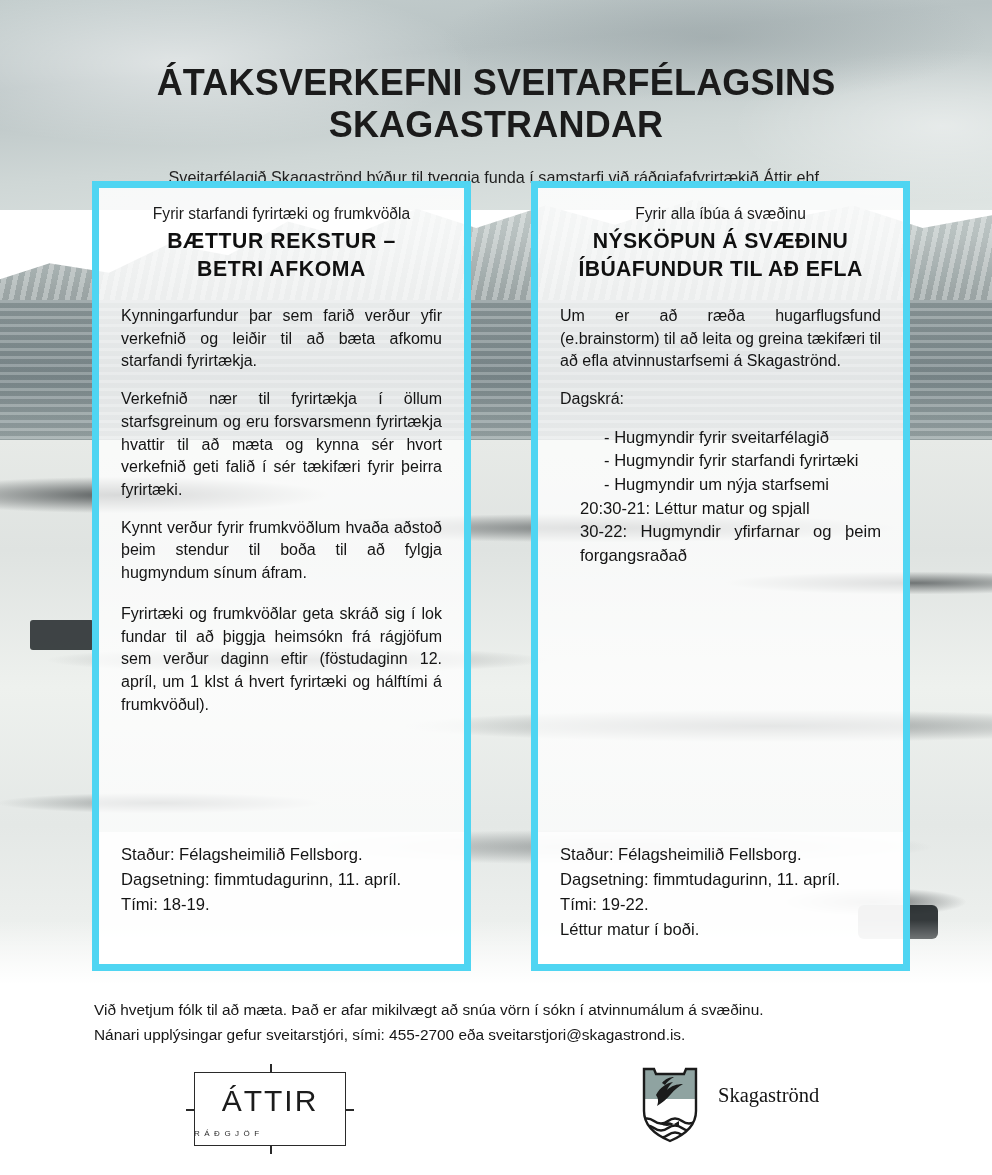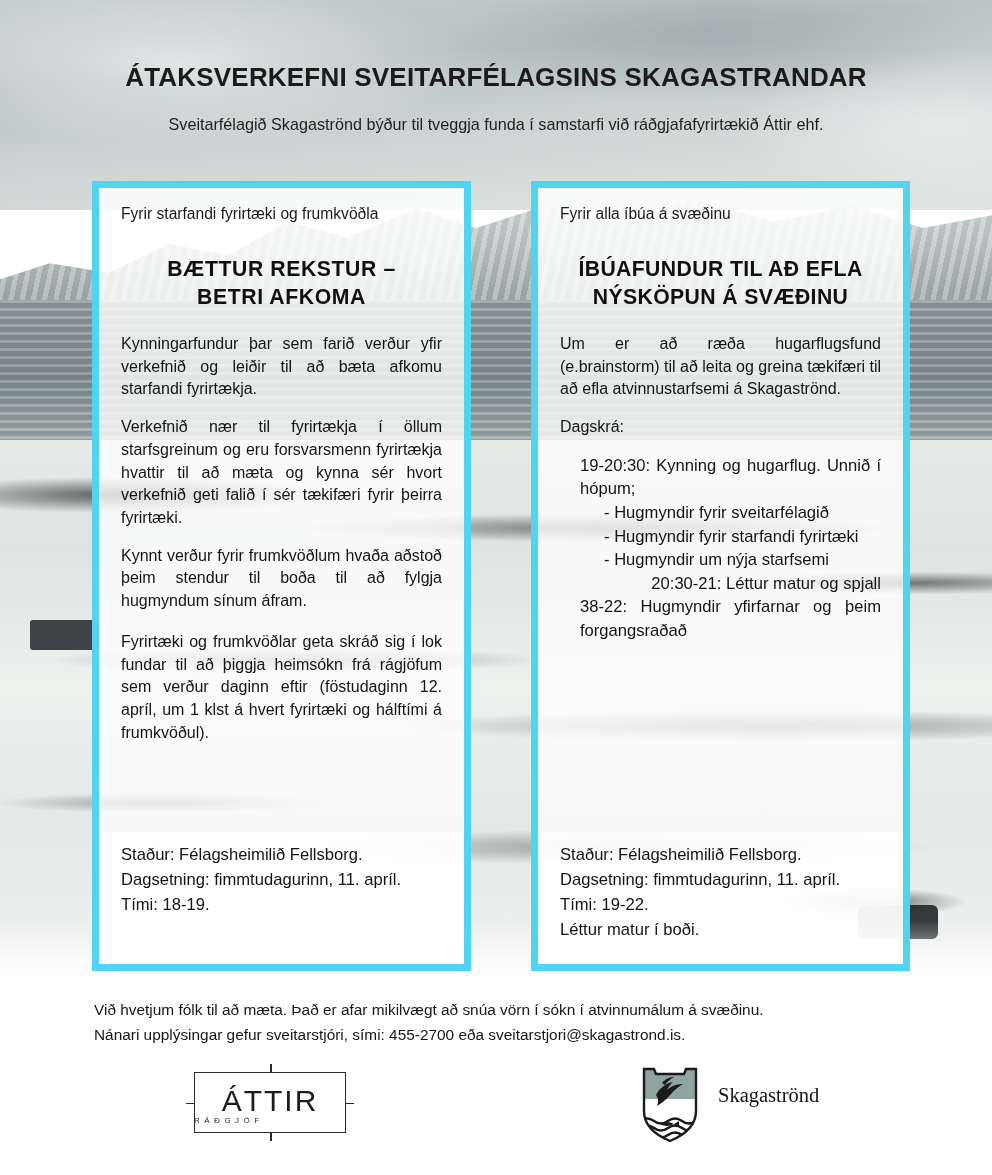--- a/index.html
+++ b/index.html
@@ -85,21 +85,21 @@
   }
   #bg-photo .fade-bottom{
     position:absolute; left:0; bottom:0; width:992px; height:70px;
     background:linear-gradient(180deg, rgba(255,255,255,0) 0%, #ffffff 92%);
   }
 
   
   #header { position: absolute; left: 0; top: 0; width: 992px; text-align: center; }
   #poster-title {
     margin-top: 62px;
-    font-size: 26px;
+    font-size: 36px;
     font-weight: 700;
     letter-spacing: .2px;
     color: #1b1b1b;
     font-family: "Liberation Sans", sans-serif;
   }
   #poster-subtitle {
     margin-top: 22px;
     font-size: 16.2px;
     font-weight: 400;
     color: #1f1f1f;
@@ -133,24 +133,24 @@
   #panel-right .panel-veil { height: 644px; }
   .panel-veil-bottom {
     position: absolute;
     left: 0; right: 0; top: 644px; bottom: 0;
     background: rgba(255,255,255,.90);
     pointer-events: none;
   }
   .panel-content { position: relative; z-index: 2; }
 
   .eyebrow {
-    text-align: left;
+    text-align: center;
     font-size: 15.6px;
     color: #1b1b1b;
-    margin-bottom: 32px;
+    margin-bottom: 4px;
   }
   .panel-heading {
     text-align: center;
     font-size: 21.2px;
     font-weight: 700;
     letter-spacing: .6px;
     line-height: 1.32;
     color: #101010;
     margin-bottom: 22px;
   }
@@ -162,21 +162,21 @@
     color: #141414;
     text-align: justify;
     margin-bottom: 15px;
   }
   .para.last { margin-bottom: 0; margin-top: 18px; }
 
   .plain { text-align: left; }
 
   .agenda { font-size: 16.6px; line-height: 1.42; color:#141414; margin-top: 3px; }
   .agenda .row { padding-left: 20px; text-align: justify; }
-  .agenda .row.nojust { padding-left: 20px; text-align: right; }
+  .agenda .row.nojust { padding-left: 20px; text-align: left; }
   .agenda .sub { padding-left: 44px; text-align: left; }
 
   .details {
     position: absolute;
     left: 22px;
     right: 22px;
     top: 655px;
     z-index: 3;
     font-size: 16.6px;
     line-height: 1.50;
@@ -193,21 +193,21 @@
     line-height: 1.62;
     color: #161616;
   }
 
   
   #logo-attir {
     position: absolute;
     left: 194px;
     top: 1072px;
     width: 152px;
-    height: 61px;
+    height: 74px;
     border-radius: 13px;
   }
   #logo-attir .frame {
     position: absolute; inset: 0;
     border: 1.6px solid #2a2a2a;
   }
   #logo-attir .tick { position: absolute; background: #2a2a2a; }
   #logo-attir .tick.left   { left: -8px;  top: 50%;  width: 9px; height: 1.6px; }
   #logo-attir .tick.right  { right: -8px; top: 50%;  width: 9px; height: 1.6px; }
   #logo-attir .tick.top    { top: -8px;   left: 50%; width: 1.6px; height: 9px; }
@@ -285,32 +285,31 @@
   </div>
 
   <div class="panel" id="panel-right">
     <div class="panel-body">
       <div class="panel-veil"></div>
       <div class="panel-veil-bottom"></div>
 
       <div class="panel-content">
         <div class="eyebrow">Fyrir alla íbúa á svæðinu</div>
         <div class="panel-heading">
+          <div>NÝSKÖPUN Á SVÆÐINU</div>
           <div>ÍBÚAFUNDUR TIL AÐ EFLA</div>
-          <div>NÝSKÖPUN Á SVÆÐINU</div>
         </div>
         <p class="para">Um er að ræða hugarflugsfund (e.brainstorm) til að leita og greina tækifæri til að efla atvinnustarfsemi á Skagaströnd.</p>
         <p class="para plain">Dagskrá:</p>
         <div class="agenda">
-          <div class="row">19-20:30: Kynning og hugarflug. Unnið í hópum;</div>
           <div class="sub">- Hugmyndir fyrir sveitarfélagið</div>
           <div class="sub">- Hugmyndir fyrir starfandi fyrirtæki</div>
           <div class="sub">- Hugmyndir um nýja starfsemi</div>
           <div class="row nojust">20:30-21: Léttur matur og spjall</div>
-          <div class="row">38-22: Hugmyndir yfirfarnar og þeim forgangsraðað</div>
+          <div class="row">30-22: Hugmyndir yfirfarnar og þeim forgangsraðað</div>
         </div>
       </div>
 
       <div class="details">
         <div>Staður: Félagsheimilið Fellsborg.</div>
         <div>Dagsetning: fimmtudagurinn, 11. apríl.</div>
         <div>Tími: 19-22.</div>
         <div>Léttur matur í boði.</div>
       </div>
     </div>

